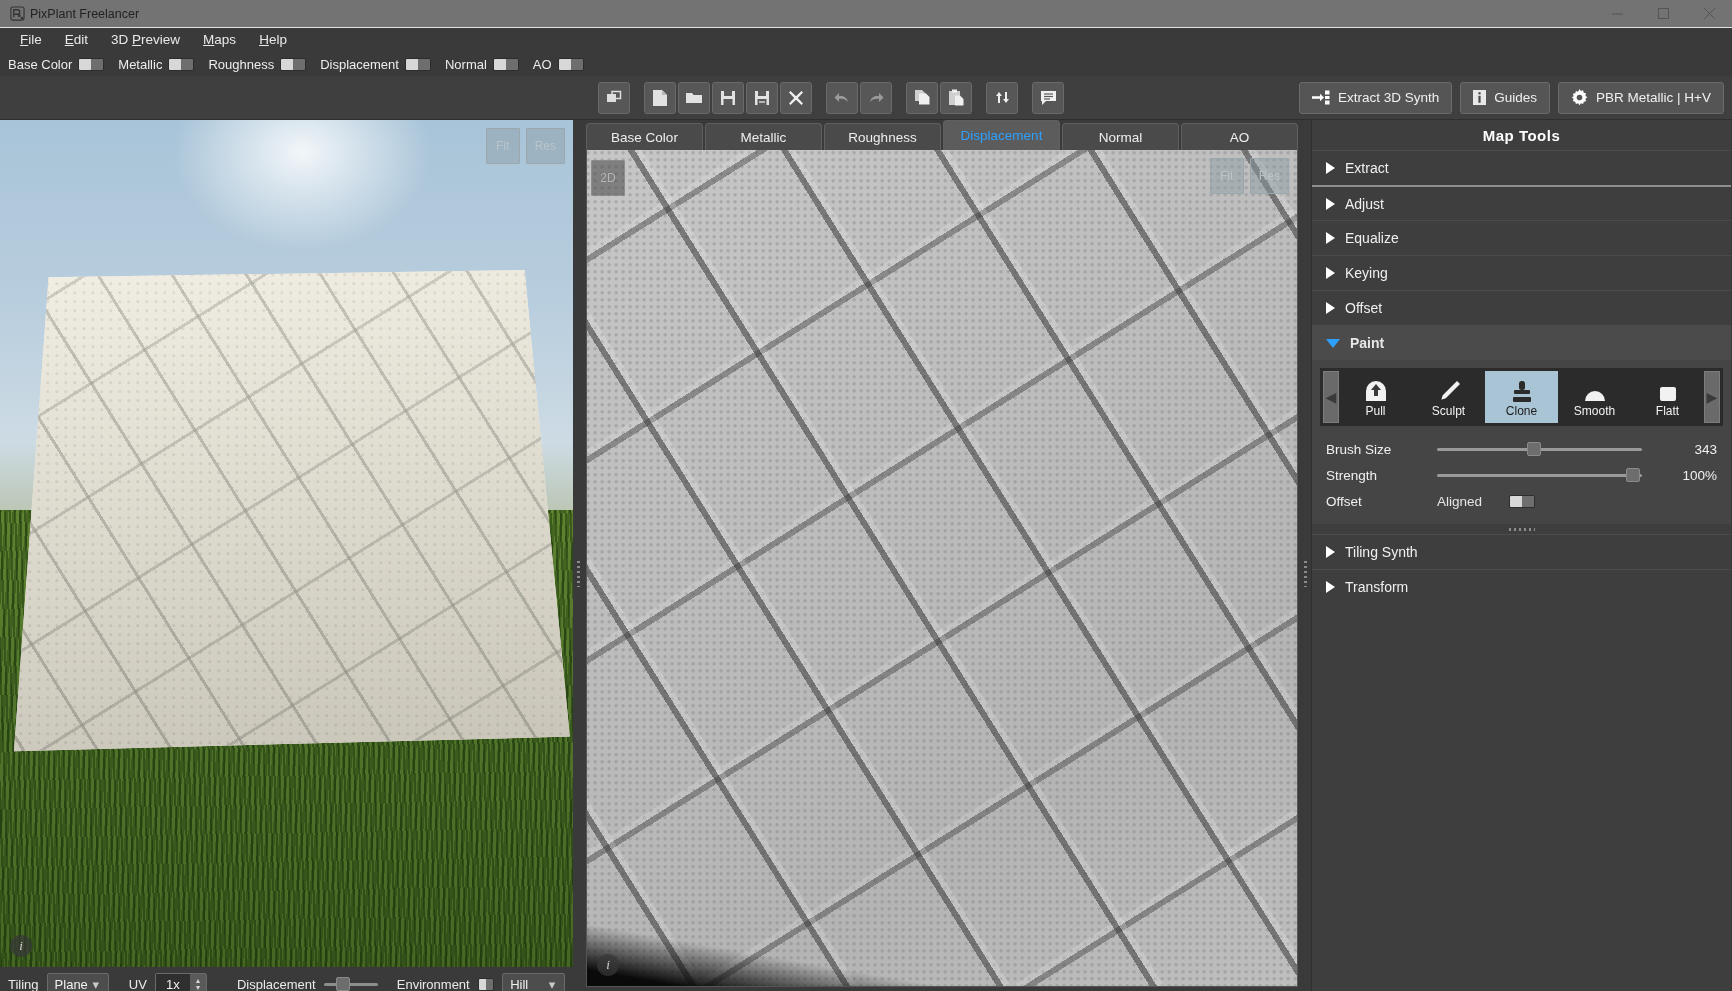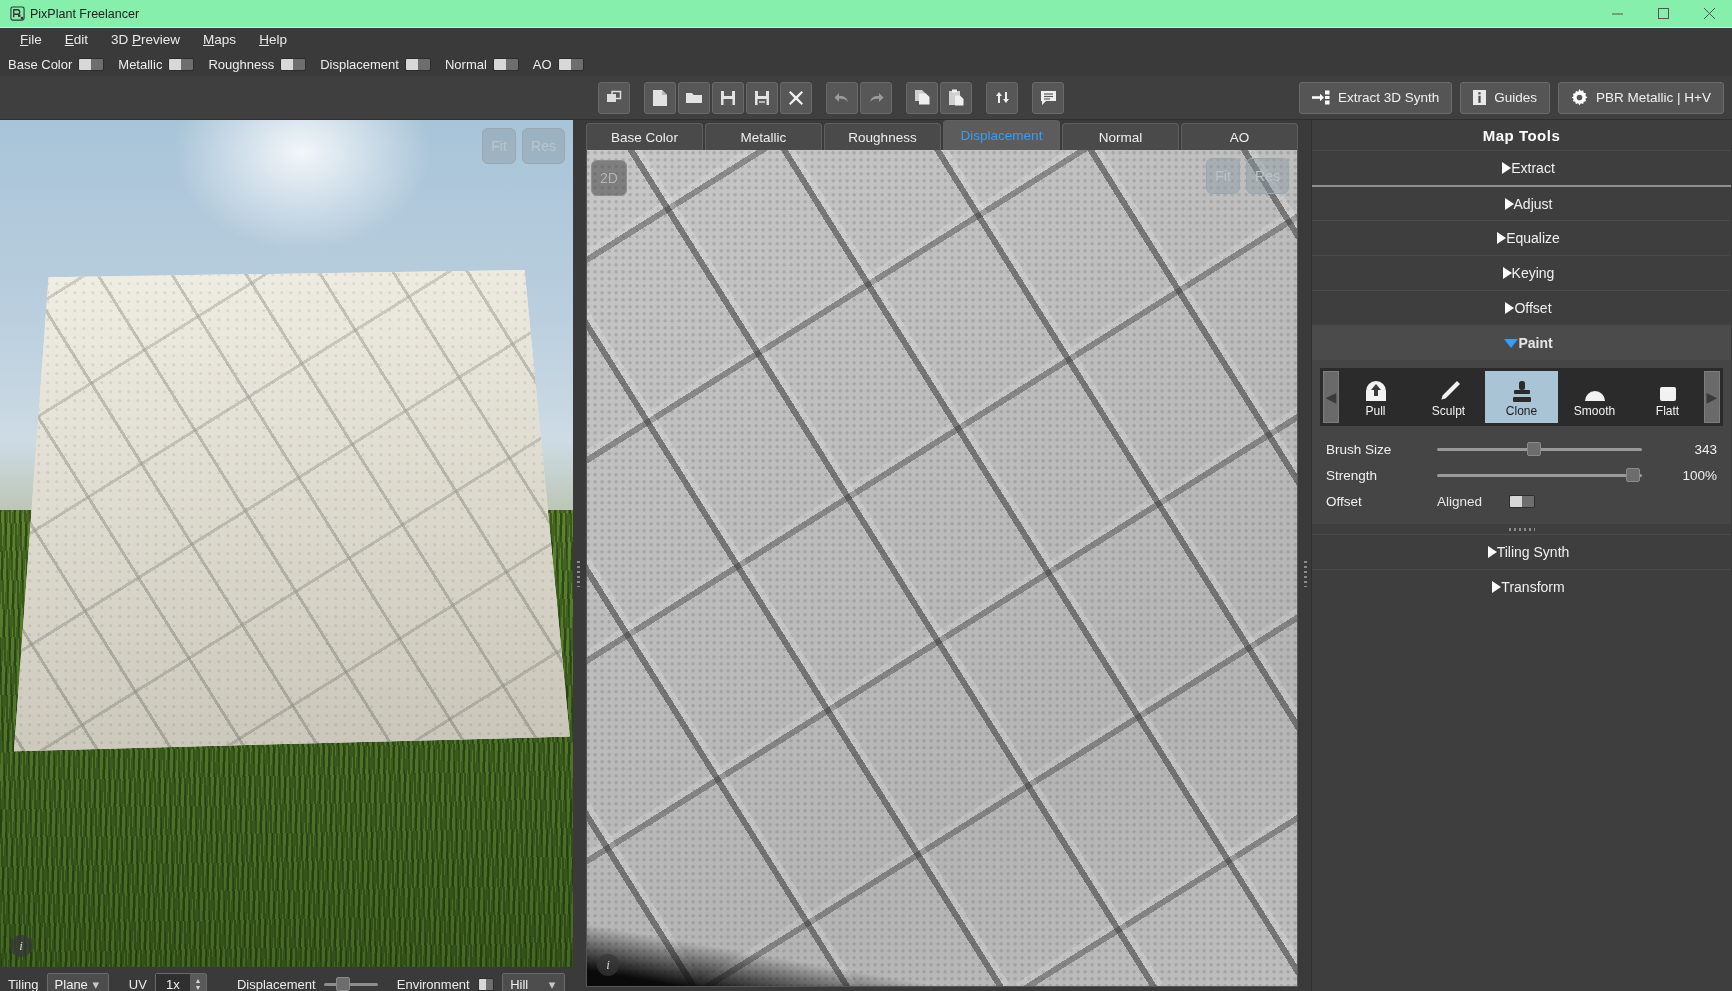--- a/index.html
+++ b/index.html
@@ -6,21 +6,21 @@
   html,body { width:1732px; height:991px; overflow:hidden; }
   body {
     font-family: "Liberation Sans", sans-serif;
     background:#3a3a3a;
     color:#e6e6e6;
     font-size:14px;
     -webkit-font-smoothing: antialiased;
   }
   
   #titlebar{
-    height:28px; background:#86efac; color:#1a1a1a;
+    height:28px; background:#737373; color:#1a1a1a;
     display:flex; align-items:center; border-bottom:1px solid #e2e2e2;
   }
   #titlebar .app-icon{
     width:26px; height:28px; display:flex; align-items:center; justify-content:center;
     margin-left:4px;
   }
   #titlebar .title{ font-size:12.5px; color:#222; }
   #titlebar .winbtns{ margin-left:auto; display:flex; height:28px; }
   #titlebar .winbtn{
     width:46px; height:28px; display:flex; align-items:center; justify-content:center;
@@ -121,22 +121,22 @@
     background-size:auto,auto,9px 9px,auto;
   }
   #plane .shade{
     position:absolute; inset:0;
     clip-path: polygon(6.2% 1.5%, 91.5% 0%, 99.6% 96%, 0% 99%);
     background:linear-gradient(to bottom, rgba(255,255,255,.12), rgba(0,0,0,.10));
     pointer-events:none;
   }
   .vp-corner-btns{ position:absolute; top:8px; right:8px; display:flex; gap:6px; }
   .vp-btn{
-    min-width:34px; height:24px; padding:17px 8px; border:1px solid #9aa8ae; border-radius:6px;
-    background:rgba(140,155,163,.45); color:#b9c5cb; font-size:14px;
+    min-width:34px; height:24px; padding:17px 8px; border:1px solid #9aa8ae; border-radius:1px;
+    background:rgba(140,155,163,.45); color:#b9c5cb; font-size:12px;
     display:flex; align-items:center; justify-content:center;
   }
   .vp-btn.dark{ border-color:#8d8d8d; background:rgba(70,70,70,.55); color:#b5b5b5; }
   .info-btn{
     position:absolute; left:10px; bottom:10px; width:22px; height:22px; border-radius:50%;
     background:rgba(55,55,55,.75); color:#d6d6d6; display:flex; align-items:center;
     justify-content:center; font-size:13px; font-family:"Liberation Serif", serif; font-style:italic;
   }
 
   
@@ -218,22 +218,22 @@
   }
 
   
   #rightpanel{ width:420px; background:#3e3e3e; display:flex; flex-direction:column;
     border-left:1px solid #2f2f2f; }
   #rp-title{
     height:30px; display:flex; align-items:center; justify-content:center;
     font-size:15px; font-weight:bold; color:#ffffff; letter-spacing:.5px;
   }
   .acc{
-    height:35px; display:flex; align-items:center; padding-left:14px;
-    border-top:1px solid #4b4b4b; color:#f0f0f0; font-size:14px;justify-content:center;
+    height:35px; display:flex; align-items:center; gap:10px; padding-left:14px;
+    border-top:1px solid #4b4b4b; color:#f0f0f0; font-size:14px;
   }
   .acc.thick{ border-top:2px solid #8f8f8f; }
   .acc.open{ background:#4b4b4b; color:#e5e5e5; font-weight:bold; }
   .tri{ width:0; height:0; border-left:9px solid #ffffff; border-top:6px solid transparent;
     border-bottom:6px solid transparent; }
   .tri.down{ border:none; width:0; height:0; border-top:9px solid #2ea0ff;
     border-left:7px solid transparent; border-right:7px solid transparent; }
   #paintbody{ background:#454545; padding:8px 0 10px 0; }
   #brushstrip{
     margin:0 8px; height:58px; background:#2b2b2b; display:flex; align-items:stretch;

